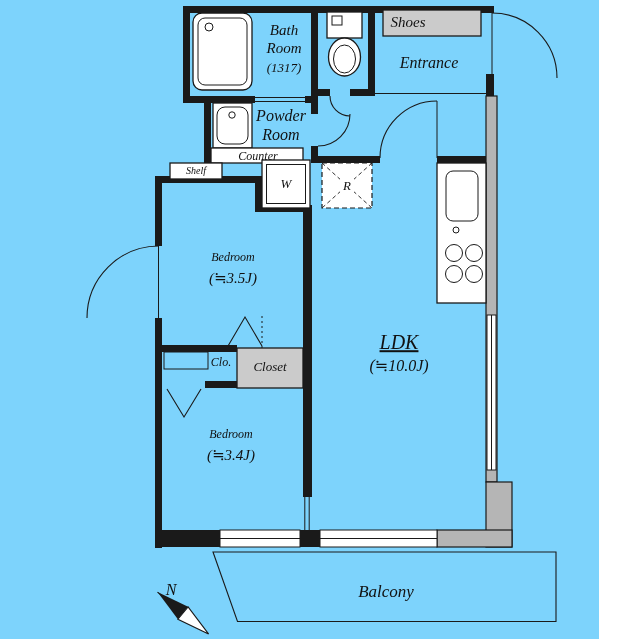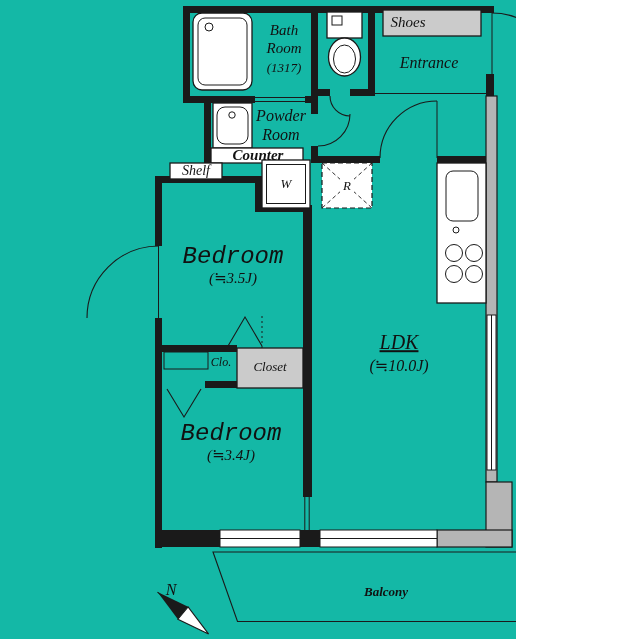--- a/index.html
+++ b/index.html
@@ -1,36 +1,36 @@
 <!DOCTYPE html>
 <html><head>
 <meta charset="utf-8">
 <style>
   html,body{margin:0;padding:0;background:#fff;}
-  .stage{position:relative;width:516px;height:639px;background:#14b8a6;overflow:hidden;
+  .stage{position:relative;width:599px;height:639px;background:#7dd3fc;overflow:hidden;
          font-family:"Liberation Serif","DejaVu Serif",serif;}
   .stage svg{position:absolute;left:0;top:0;}
   
   .w   {fill:#1a1a1a;stroke:none;}
   .gw  {fill:#b5b5b5;stroke:#1a1a1a;stroke-width:1.2;}
   .gb  {fill:#cbcbcb;stroke:#1a1a1a;stroke-width:1.3;}
   .fx  {fill:#fff;stroke:#1a1a1a;stroke-width:1.3;}
   .fx2 {fill:none;stroke:#1a1a1a;stroke-width:1;}
   .ln  {fill:none;stroke:#1a1a1a;stroke-width:1.1;}
   .win {fill:#fff;stroke:#1a1a1a;stroke-width:1;}
   .dashbox{fill:#fff;stroke:#1a1a1a;stroke-width:1.2;stroke-dasharray:5 3;}
   .dashln {fill:none;stroke:#1a1a1a;stroke-width:0.9;stroke-dasharray:4 3;}
   .dot  {fill:none;stroke:#1a1a1a;stroke-width:1;stroke-dasharray:2 3;}
   
   .label{position:absolute;transform:translate(-50%,-50%);white-space:pre-line;
          text-align:center;font-style:italic;color:#111;line-height:1.18;}
   .patch{background:#fff;padding:0 3px;}
-  .f9{font-size:15px;font-weight:bold;}  .f10{font-size:14px;} .f12{font-size:12px;}
+  .f9{font-size:12px;}  .f10{font-size:10px;} .f12{font-size:12px;}
   .f13{font-size:13px;} .f14{font-size:16px;} .f15{font-size:15px;}
-  .f16{font-size:16px;font-style:italic;} .f17{font-size:13px;font-weight:bold;} .f18{font-size:24px;font-family:Liberation Mono, monospace;}
+  .f16{font-size:16px;font-style:italic;} .f17{font-size:17px;} .f18{font-size:12px;}
   .f20{font-size:20px;text-decoration:underline;}
 </style>
 </head>
 <body>
 
 <div class="stage">
 
   <svg width="640" height="639" viewBox="0 0 640 639">
 
     <g>

